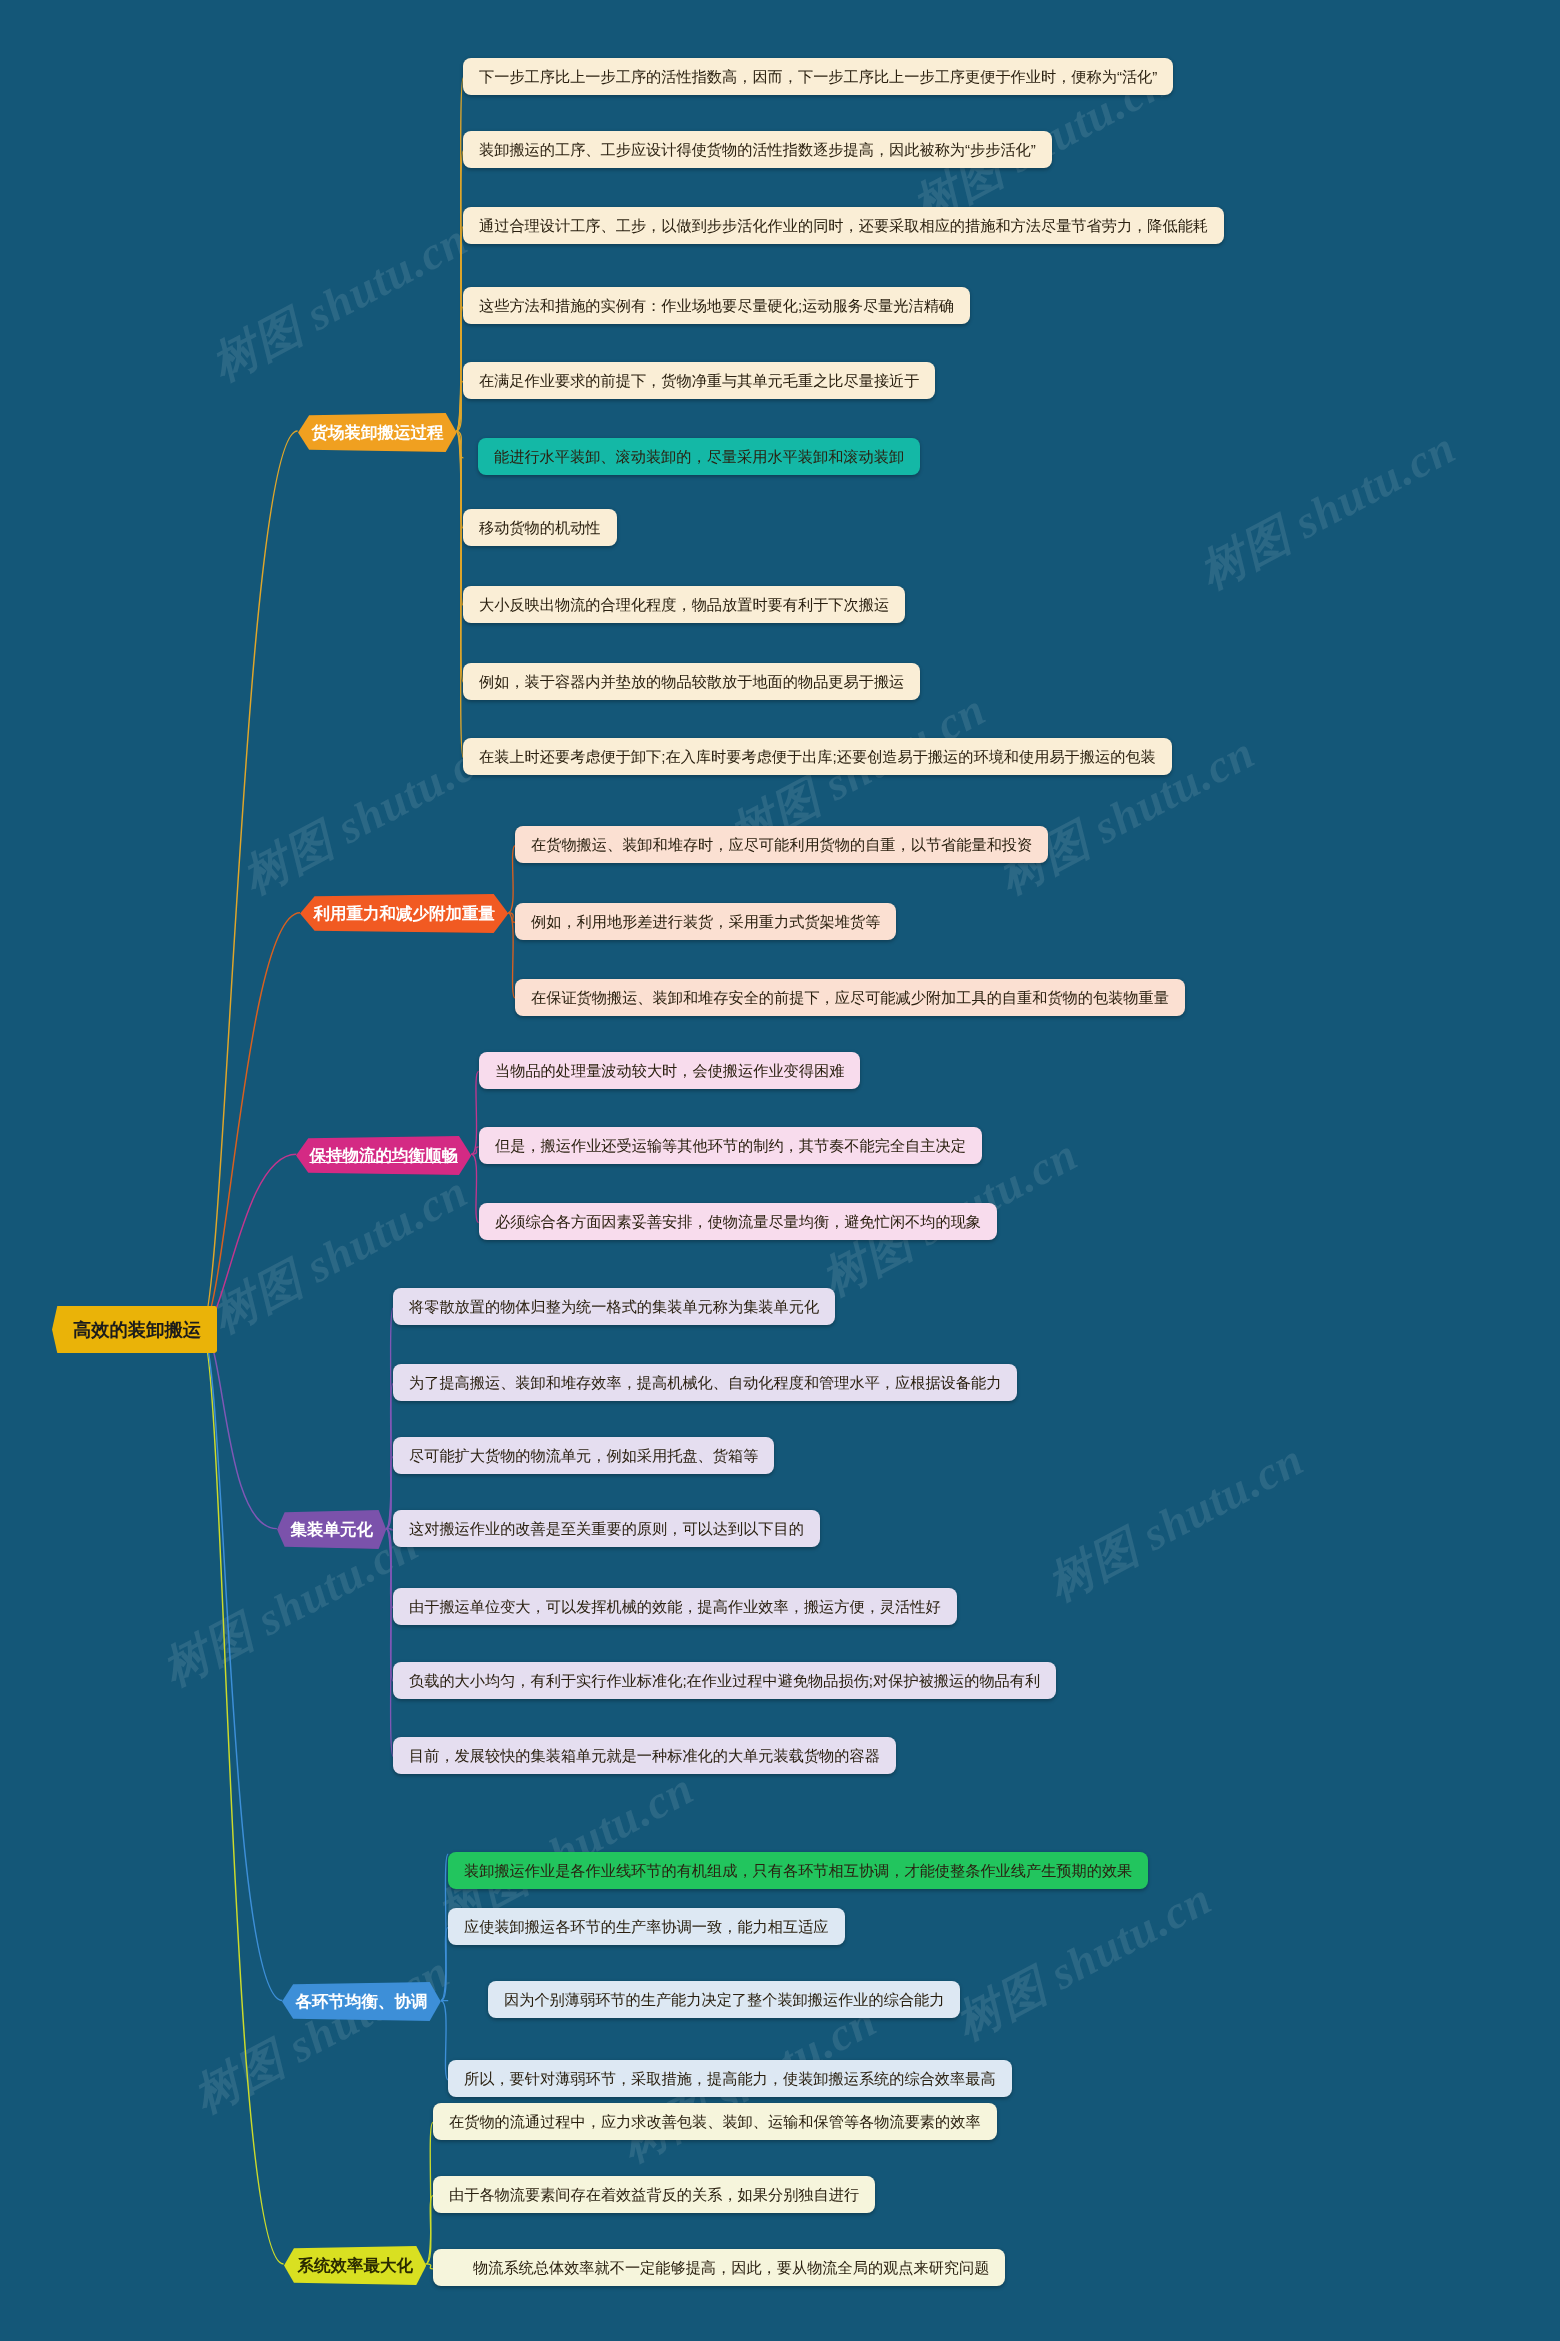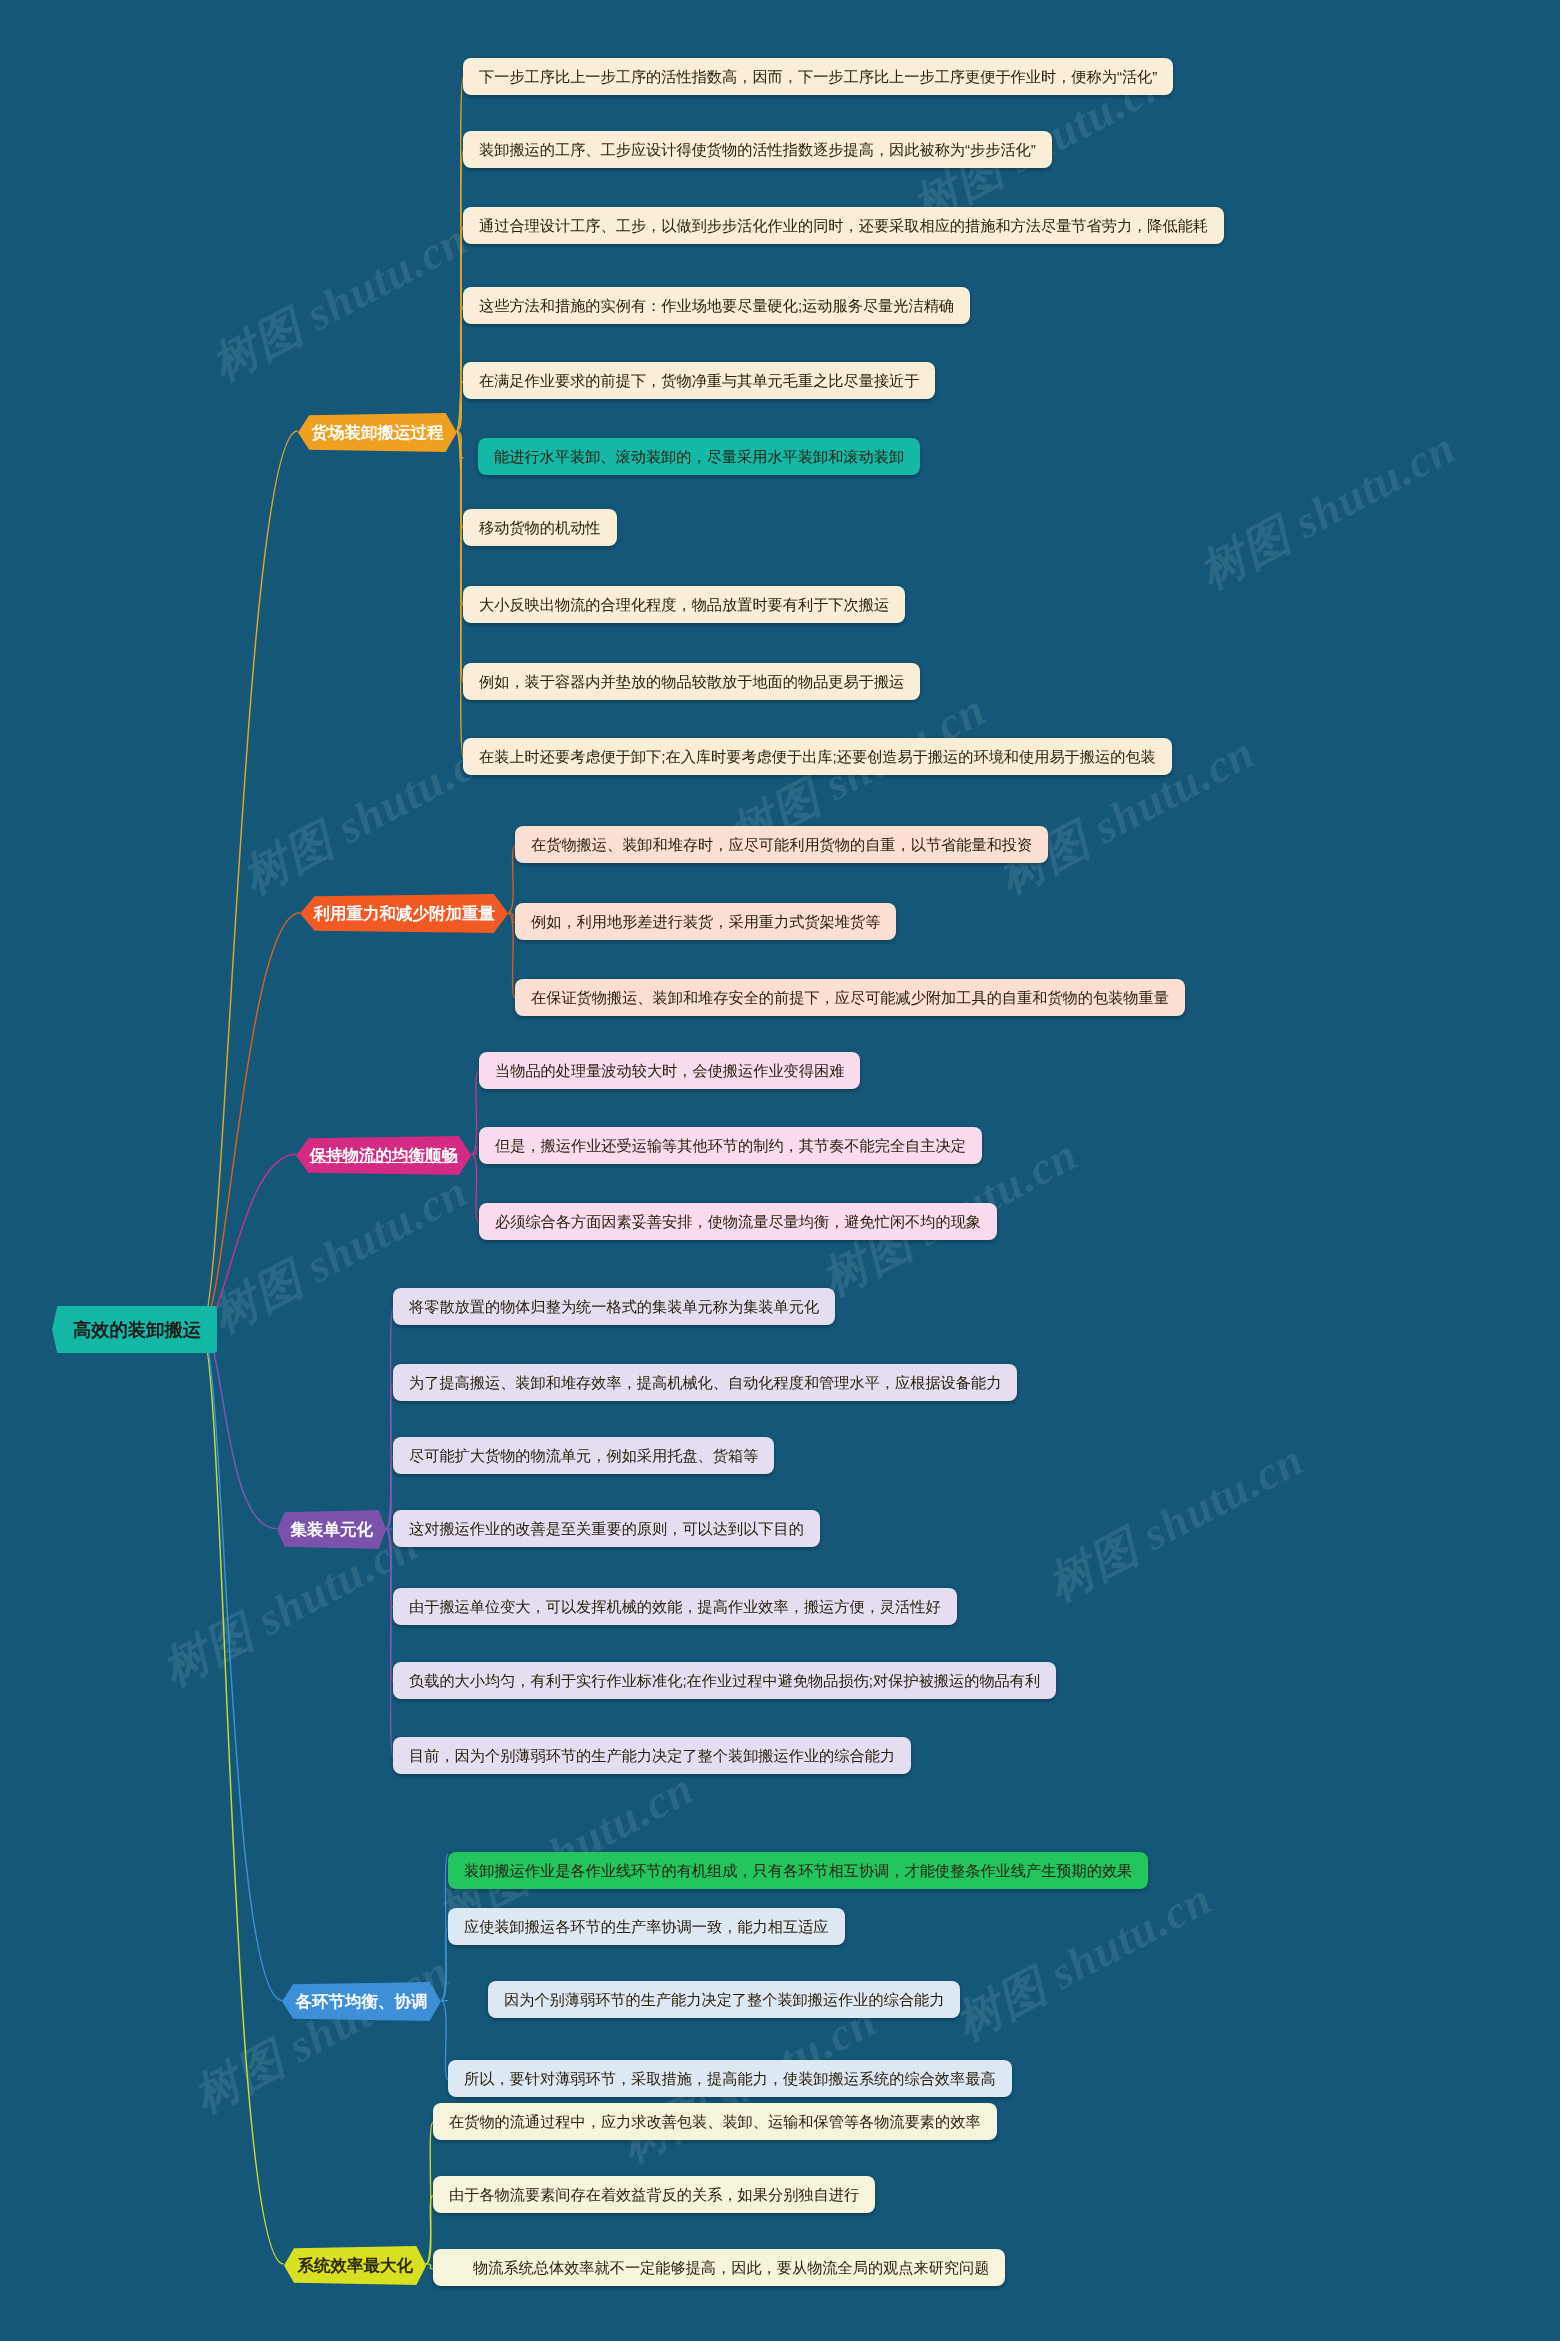--- a/index.html
+++ b/index.html
@@ -22,21 +22,21 @@
   }
 
   
   svg#links{position:absolute;left:0;top:0;width:1561px;height:2342px;pointer-events:none;}
 
   
   .node{position:absolute;box-sizing:border-box;display:flex;align-items:center;}
 
   
   .root{
-    background:#14b8a6;color:#1b1b1b;font-weight:700;font-size:18.3px;
+    background:#eab308;color:#1b1b1b;font-weight:700;font-size:18.3px;
     padding:11px 16px 11px 21px;border-radius:2.4px;
     clip-path:polygon(0% 50%, 3.2% 0%, 100% 0%, 100% 100%, 3.2% 100%);
     box-shadow:0 1.2px 3px rgba(0,0,0,.35);
     white-space:nowrap;
   }
 
   
   .branch{
     color:#fff;font-weight:700;font-size:16.5px;
     padding:8.5px 13.4px;white-space:nowrap;
@@ -131,21 +131,21 @@
       <div class="node leaf" style="background: rgb(248, 220, 237); left: 479px; top: 1052px;">当物品的处理量波动较大时，会使搬运作业变得困难</div>
       <div class="node leaf" style="background: rgb(248, 220, 237); left: 479px; top: 1127px;">但是，搬运作业还受运输等其他环节的制约，其节奏不能完全自主决定</div>
       <div class="node leaf" style="background: rgb(248, 220, 237); left: 479px; top: 1203px;">必须综合各方面因素妥善安排，使物流量尽量均衡，避免忙闲不均的现象</div>
       <div class="node branch" style="background: rgb(212, 42, 132); top: 1136px; left: 296px; text-decoration: underline;">保持物流的均衡顺畅</div>
       <div class="node leaf" style="background: rgb(229, 222, 240); left: 393px; top: 1288px;">将零散放置的物体归整为统一格式的集装单元称为集装单元化</div>
       <div class="node leaf" style="background: rgb(229, 222, 240); left: 393px; top: 1364px;">为了提高搬运、装卸和堆存效率，提高机械化、自动化程度和管理水平，应根据设备能力</div>
       <div class="node leaf" style="background: rgb(229, 222, 240); left: 393px; top: 1437px;">尽可能扩大货物的物流单元，例如采用托盘、货箱等</div>
       <div class="node leaf" style="background: rgb(229, 222, 240); left: 393px; top: 1510px;">这对搬运作业的改善是至关重要的原则，可以达到以下目的</div>
       <div class="node leaf" style="background: rgb(229, 222, 240); left: 393px; top: 1588px;">由于搬运单位变大，可以发挥机械的效能，提高作业效率，搬运方便，灵活性好</div>
       <div class="node leaf" style="background: rgb(229, 222, 240); left: 393px; top: 1662px;">负载的大小均匀，有利于实行作业标准化;在作业过程中避免物品损伤;对保护被搬运的物品有利</div>
-      <div class="node leaf" style="background: rgb(229, 222, 240); left: 393px; top: 1737px;">目前，因为个别薄弱环节的生产能力决定了整个装卸搬运作业的综合能力</div>
+      <div class="node leaf" style="background: rgb(229, 222, 240); left: 393px; top: 1737px;">目前，发展较快的集装箱单元就是一种标准化的大单元装载货物的容器</div>
       <div class="node branch" style="background: rgb(123, 82, 171); top: 1510px; left: 277px;">集装单元化</div>
       <div class="node leaf" style="background: #22c55e; left: 448px; top: 1852px;">装卸搬运作业是各作业线环节的有机组成，只有各环节相互协调，才能使整条作业线产生预期的效果</div>
       <div class="node leaf" style="background: rgb(221, 232, 243); left: 448px; top: 1908px;">应使装卸搬运各环节的生产率协调一致，能力相互适应</div>
       <div class="node leaf" style="background: rgb(221, 232, 243); left: 448px; top: 1981px; margin-left: 40px;">因为个别薄弱环节的生产能力决定了整个装卸搬运作业的综合能力</div>
       <div class="node leaf" style="background: rgb(221, 232, 243); left: 448px; top: 2060px;">所以，要针对薄弱环节，采取措施，提高能力，使装卸搬运系统的综合效率最高</div>
       <div class="node branch" style="background: rgb(61, 143, 216); top: 1982px; left: 282px;">各环节均衡、协调</div>
       <div class="node leaf" style="background: rgb(246, 245, 220); left: 433px; top: 2103px;">在货物的流通过程中，应力求改善包装、装卸、运输和保管等各物流要素的效率</div>
       <div class="node leaf" style="background: rgb(246, 245, 220); left: 433px; top: 2176px;">由于各物流要素间存在着效益背反的关系，如果分别独自进行</div>
       <div class="node leaf" style="background: rgb(246, 245, 220); left: 433px; top: 2249px; padding-left: 40px;">物流系统总体效率就不一定能够提高，因此，要从物流全局的观点来研究问题</div>
       <div class="node branch dark-text" style="background: rgb(217, 224, 33); top: 2246px; left: 284px;">系统效率最大化</div>

